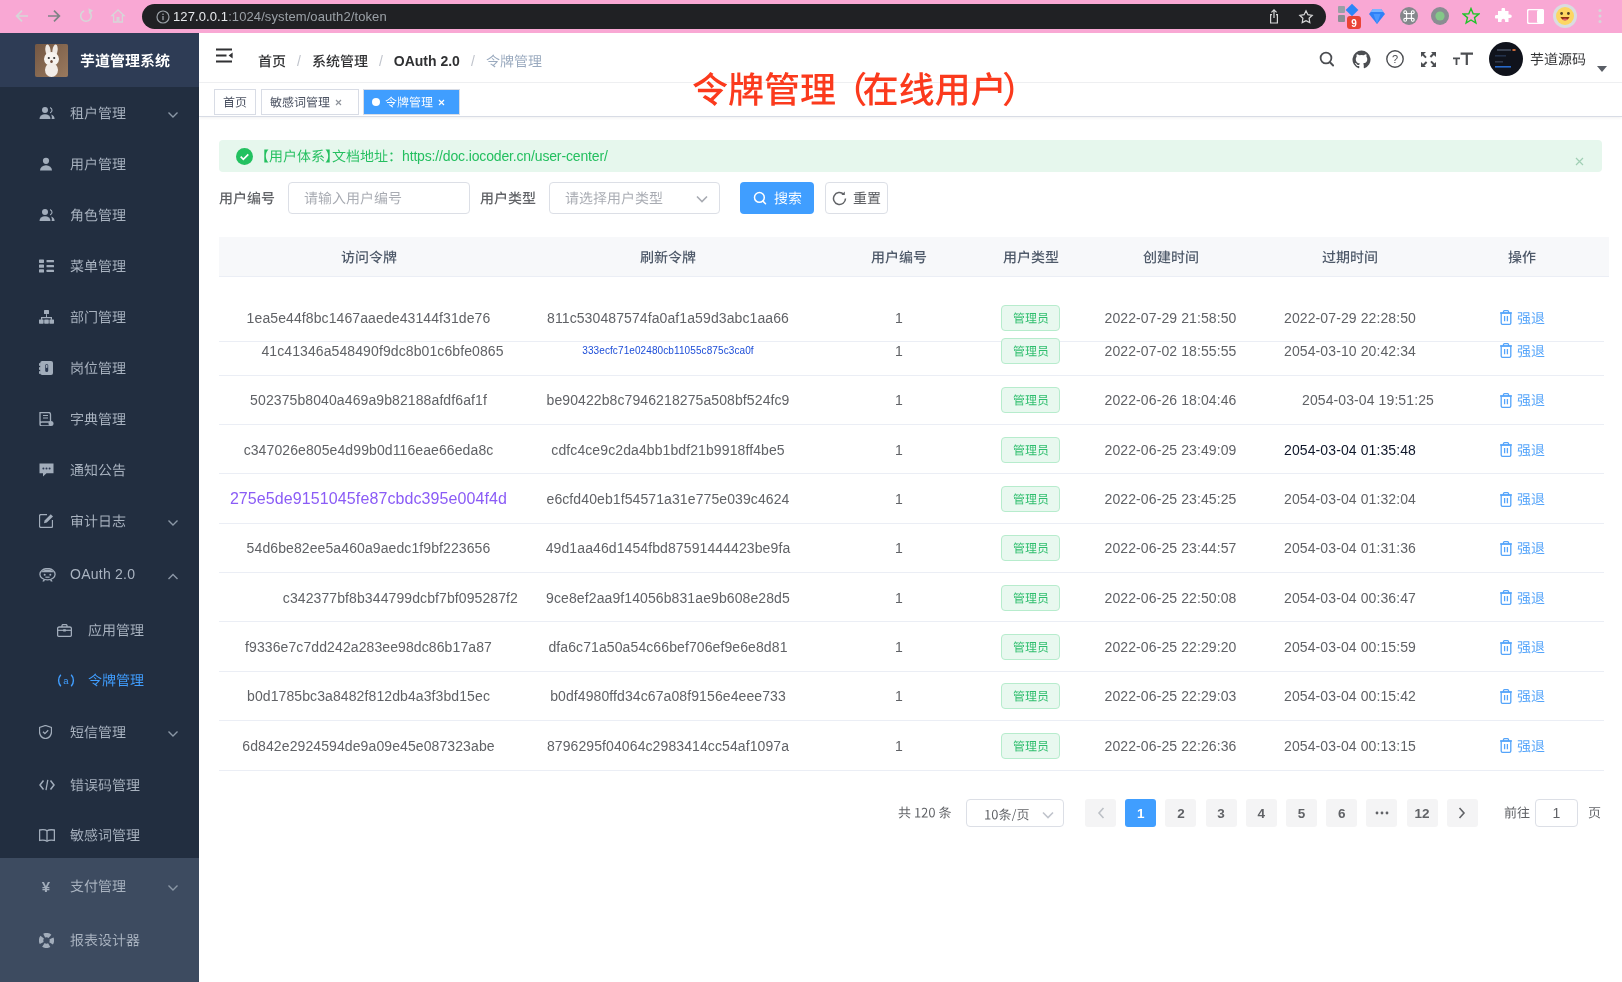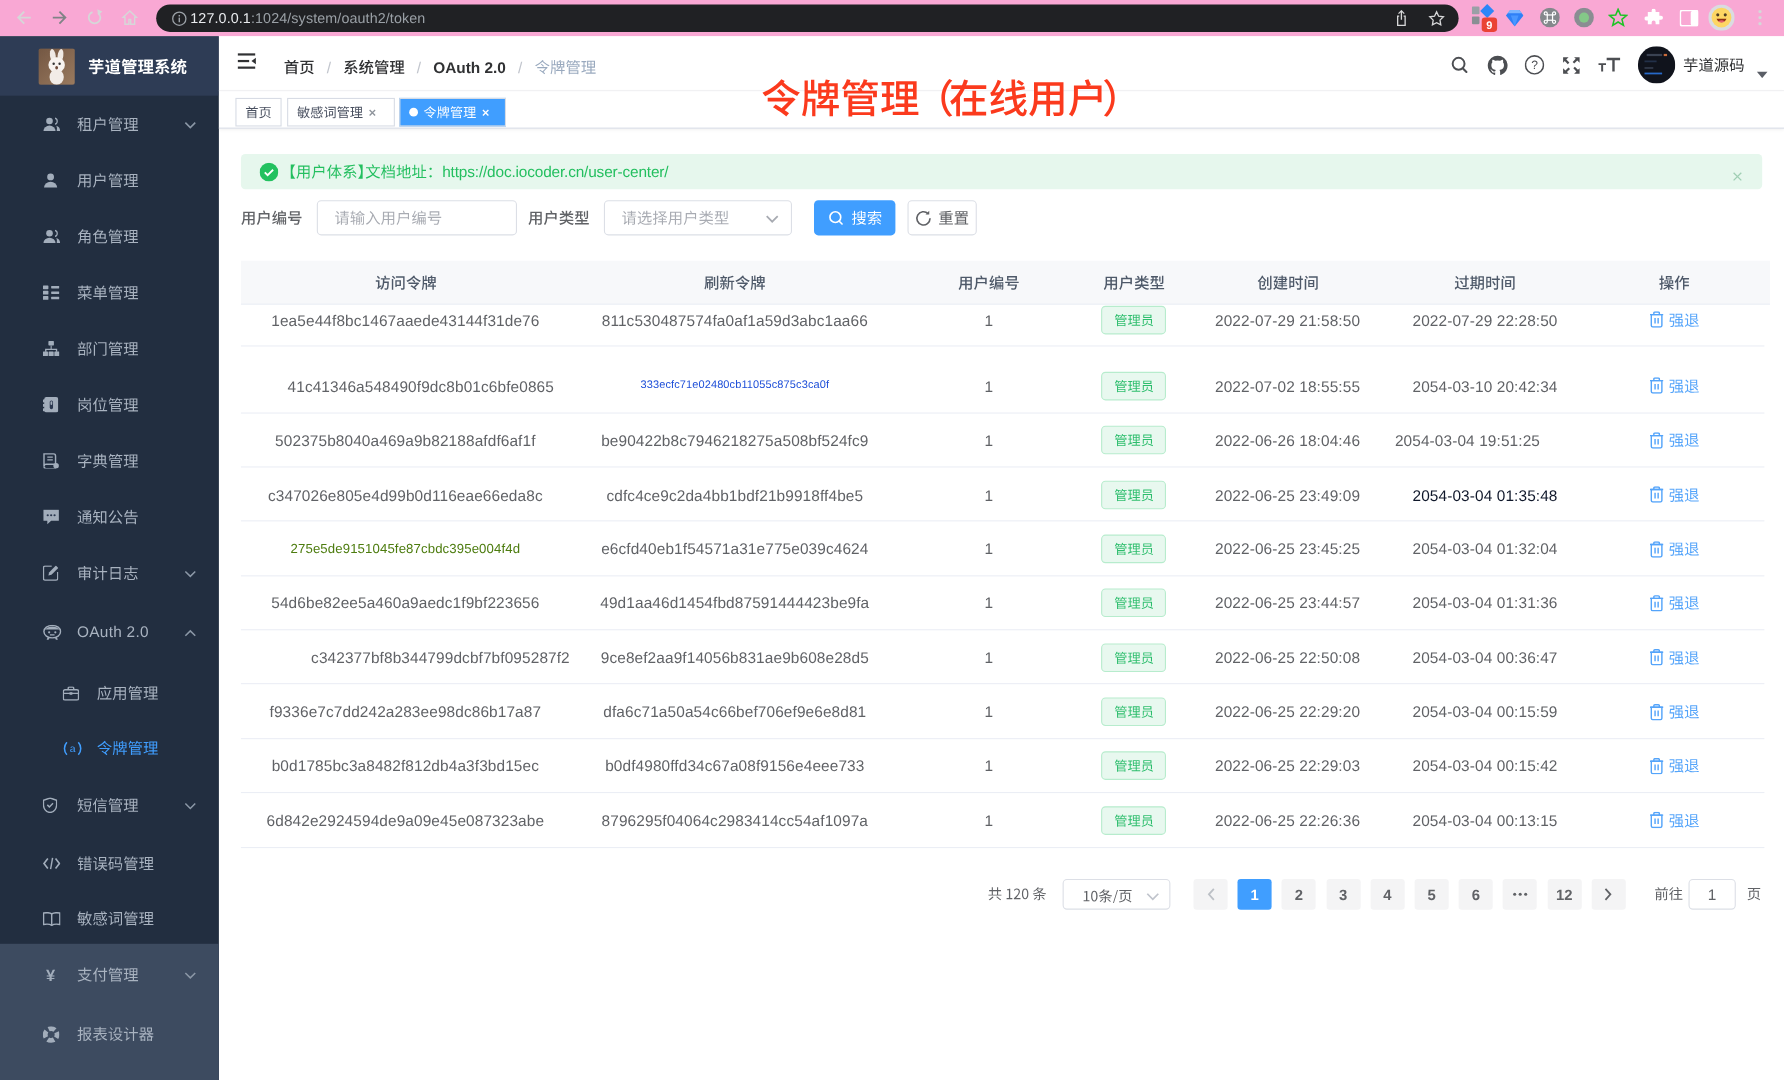--- a/index.html
+++ b/index.html
@@ -546,21 +546,21 @@
         <svg class="cj " width="56.0" height="14.0" viewBox="0 -12.3 56.0 14.0">
           <path fill="#4e5969" d="M1 -10.7C1.7 -10 2.6 -9 3 -8.3L4.1 -9.1C3.7 -9.7 2.8 -10.7 2 -11.4ZM5.2 -6.6C5.9 -5.8 6.8 -4.5 7.2 -3.8L8.3 -4.5C7.9 -5.2 7 -6.4 6.3 -7.2ZM3.8 -6.6H0.7V-5.4H2.5V-1.9C1.8 -1.7 1.1 -1.1 0.4 -0.4L1.3 1C2 0.1 2.6 -0.8 3.1 -0.8C3.4 -0.8 3.8 -0.4 4.5 0C5.5 0.6 6.6 0.7 8.4 0.7C9.8 0.7 12.2 0.7 13.2 0.6C13.2 0.2 13.4 -0.5 13.6 -0.9C12.2 -0.7 10 -0.5 8.4 -0.5C6.9 -0.5 5.6 -0.6 4.7 -1.2C4.3 -1.4 4 -1.7 3.8 -1.8ZM10 -11.8V-9.4H4.7V-8.1H10V-3C10 -2.7 9.9 -2.6 9.6 -2.6C9.3 -2.6 8.3 -2.6 7.4 -2.7C7.6 -2.3 7.8 -1.7 7.8 -1.3C9.1 -1.3 10.1 -1.3 10.6 -1.5C11.1 -1.8 11.4 -2.1 11.4 -3V-8.1H13.2V-9.4H11.4V-11.8ZM16.3 -2C15.9 -1.1 15.2 -0.2 14.4 0.4C14.8 0.6 15.3 1 15.5 1.2C16.3 0.5 17.1 -0.6 17.6 -1.6ZM18.4 -1.5C18.9 -0.8 19.6 0.1 19.9 0.7L20.9 0C20.6 -0.5 19.9 -1.4 19.4 -2ZM25.8 -10V-8H23.3V-10ZM22 -11.2V-6C22 -4 21.9 -1.4 20.8 0.5C21.1 0.6 21.6 1 21.9 1.2C22.7 -0.1 23 -1.8 23.2 -3.5H25.8V-0.4C25.8 -0.2 25.7 -0.1 25.5 -0.1C25.3 -0.1 24.6 -0.1 23.9 -0.1C24.1 0.2 24.2 0.8 24.3 1.1C25.3 1.1 26 1.1 26.5 0.9C26.9 0.7 27 0.3 27 -0.4V-11.2ZM25.8 -6.8V-4.7H23.2L23.3 -6V-6.8ZM19.2 -11.7V-10.1H17V-11.7H15.8V-10.1H14.7V-8.9H15.8V-3.4H14.5V-2.2H21.4V-3.4H20.4V-8.9H21.4V-10.1H20.4V-11.7ZM17 -8.9H19.2V-7.8H17ZM17 -6.8H19.2V-5.6H17ZM17 -4.6H19.2V-3.4H17ZM34.5 -6.2C35.3 -5.1 36.2 -3.7 36.6 -2.8L37.8 -3.5C37.3 -4.4 36.4 -5.7 35.6 -6.8ZM32.4 -5.5V-2.6H30.3V-5.5ZM32.4 -6.7H30.3V-9.5H32.4ZM29.1 -10.7V-0.3H30.3V-1.4H33.6V-10.7ZM38.6 -11.7V-9.1H34.2V-7.8H38.6V-0.7C38.6 -0.4 38.5 -0.3 38.2 -0.3C37.9 -0.3 36.8 -0.3 35.8 -0.3C36 0 36.2 0.6 36.3 1C37.7 1 38.6 1 39.2 0.8C39.7 0.6 39.9 0.2 39.9 -0.7V-7.8H41.5V-9.1H39.9V-11.7ZM43.1 -8.6V1.2H44.5V-8.6ZM43.4 -11C44 -10.4 44.7 -9.5 45 -8.9L46.1 -9.6C45.8 -10.2 45 -11.1 44.4 -11.7ZM47.5 -4H50.5V-2.4H47.5ZM47.5 -6.8H50.5V-5.1H47.5ZM46.3 -7.8V-1.3H51.8V-7.8ZM46.8 -11.1V-9.8H53.6V-0.3C53.6 -0.2 53.5 -0.1 53.3 -0.1C53.2 -0.1 52.6 -0.1 52.1 -0.1C52.2 0.2 52.4 0.8 52.5 1.1C53.4 1.1 54 1.1 54.4 0.9C54.8 0.7 54.9 0.3 54.9 -0.3V-11.1Z"></path>
         </svg>
       </div>
 <div class="ab vc" style="left:1221px;top:0;width:164px;height:40px;justify-content:center">
         <svg class="cj " width="28.0" height="14.0" viewBox="0 -12.3 28.0 14.0">
           <path fill="#4e5969" d="M7.6 -10.3H10.5V-9.1H7.6ZM6.4 -11.3V-8.1H11.7V-11.3ZM6.1 -6.6H7.6V-5.3H6.1ZM10.4 -6.6H12V-5.3H10.4ZM2.1 -11.8V-9.1H0.6V-7.8H2.1V-5C1.5 -4.8 0.9 -4.6 0.4 -4.5L0.8 -3.2L2.1 -3.7V-0.3C2.1 -0.2 2 -0.1 1.9 -0.1C1.8 -0.1 1.4 -0.1 0.9 -0.1C1.1 0.2 1.2 0.7 1.3 1.1C2 1.1 2.5 1 2.9 0.8C3.2 0.6 3.3 0.3 3.3 -0.3V-4.1L4.7 -4.6L4.5 -5.8L3.3 -5.4V-7.8H4.6V-9.1H3.3V-11.8ZM4.8 -3.4V-2.3H7.7C6.7 -1.3 5.3 -0.5 3.9 -0.1C4.1 0.1 4.5 0.6 4.7 0.9C6 0.4 7.4 -0.4 8.4 -1.4V1.2H9.7V-1.5C10.5 -0.5 11.7 0.3 12.8 0.8C13 0.5 13.3 0 13.6 -0.2C12.4 -0.6 11.1 -1.4 10.3 -2.3H13.4V-3.4H9.7V-4.3H13.1V-7.5H9.4V-4.4H8.7V-7.5H5.1V-4.3H8.4V-3.4ZM21.3 -11.7C20.6 -9.6 19.5 -7.6 18.3 -6.3C18.6 -6.1 19.1 -5.6 19.3 -5.4C19.9 -6.1 20.6 -7.1 21.2 -8.2H22V1.2H23.3V-2.1H27.4V-3.4H23.3V-5.2H27.2V-6.5H23.3V-8.2H27.5V-9.5H21.8C22.1 -10.1 22.4 -10.7 22.6 -11.3ZM17.8 -11.8C17 -9.7 15.8 -7.6 14.4 -6.3C14.7 -6 15 -5.3 15.2 -4.9C15.6 -5.3 15.9 -5.8 16.3 -6.3V1.2H17.7V-8.4C18.2 -9.4 18.7 -10.4 19.1 -11.4Z"></path>
         </svg>
       </div>
 </div>
-<div class="ab" style="left:0;top:29px;width:1385px;height:49.35px;border-bottom:1px solid #ebeef5">
+<div class="ab" style="left:0;top:56px;width:1385px;height:49.35px;border-bottom:1px solid #ebeef5">
 <div class="ab vc" style="left:0px;top:0;width:299px;height:49.35px;justify-content:center">
         <span style="font-size:14px;color:#606266;letter-spacing:0.1px">1ea5e44f8bc1467aaede43144f31de76</span>
       </div>
 <div class="ab vc" style="left:299px;top:0;width:300px;height:49.35px;justify-content:center">
         <span style="font-size:14px;color:#606266;letter-spacing:0.1px">811c530487574fa0af1a59d3abc1aa66</span>
       </div>
 <div class="ab vc" style="left:599px;top:0;width:162px;height:49.35px;justify-content:center">
         <span style="font-size:14px;color:#606266;letter-spacing:0.1px">1</span>
       </div>
 <div class="ab vc" style="left:761px;top:0;width:101px;height:49.35px;justify-content:center">
@@ -640,21 +640,21 @@
 <div class="ab vc" style="left:761px;top:0;width:101px;height:49.35px;justify-content:center">
         <div class="vc" style="width:59px;height:26px;background:#e8f8ef;border:1px solid #b7eccd;border-radius:4px;justify-content:center">
           <svg class="cj " width="36.0" height="12.0" viewBox="0 -10.6 36.0 12.0">
             <path fill="#2cbd6c" d="M2.5 -5.3V1H3.4V0.6H9.3V0.9H10.1V-2H3.4V-2.8H9.5V-5.3ZM9.3 -0.1H3.4V-1.3H9.3ZM5.3 -7.5C5.4 -7.2 5.5 -7 5.7 -6.7H1.2V-4.7H2.1V-6H10.1V-4.7H11V-6.7H6.6C6.5 -7 6.3 -7.4 6.1 -7.6ZM3.4 -4.6H8.6V-3.5H3.4ZM2 -10.1C1.7 -9.1 1.2 -8.1 0.5 -7.4C0.7 -7.3 1.1 -7.1 1.3 -7C1.6 -7.4 2 -7.9 2.3 -8.4H3.1C3.4 -8 3.6 -7.5 3.7 -7.1L4.5 -7.4C4.4 -7.7 4.2 -8.1 4 -8.4H5.8V-9.1H2.6C2.7 -9.4 2.8 -9.7 2.9 -10ZM7.1 -10.1C6.9 -9.2 6.4 -8.4 5.9 -7.8C6.1 -7.7 6.5 -7.5 6.6 -7.4C6.9 -7.7 7.1 -8 7.3 -8.4H8.2C8.6 -8 8.9 -7.4 9.1 -7.1L9.8 -7.4C9.7 -7.7 9.4 -8.1 9.1 -8.4H11.3V-9.1H7.7C7.8 -9.4 7.9 -9.7 8 -9.9ZM17.7 -6.5H19.5V-4.9H17.7ZM20.3 -6.5H22.2V-4.9H20.3ZM17.7 -8.7H19.5V-7.2H17.7ZM20.3 -8.7H22.2V-7.2H20.3ZM15.8 -0.3V0.6H23.6V-0.3H20.4V-1.9H23.2V-2.7H20.4V-4.2H23V-9.5H16.9V-4.2H19.5V-2.7H16.7V-1.9H19.5V-0.3ZM12.4 -1.2 12.6 -0.3C13.7 -0.6 15.1 -1.1 16.4 -1.5L16.2 -2.4L14.9 -2V-5H16.1V-5.8H14.9V-8.4H16.3V-9.3H12.6V-8.4H14V-5.8H12.7V-5H14V-1.7C13.4 -1.5 12.9 -1.3 12.4 -1.2ZM27.2 -8.8H32.8V-7.4H27.2ZM26.3 -9.5V-6.6H33.8V-9.5ZM29.5 -3.9V-2.8C29.5 -1.9 29.1 -0.6 24.8 0.3C25 0.5 25.3 0.8 25.4 1C29.9 0 30.4 -1.5 30.4 -2.8V-3.9ZM30.3 -0.8C31.8 -0.3 33.8 0.5 34.8 1L35.2 0.2C34.2 -0.3 32.2 -1 30.8 -1.4ZM25.9 -5.5V-1.1H26.8V-4.7H33.3V-1.2H34.3V-5.5Z"></path>
           </svg>
         </div>
       </div>
 <div class="ab vc" style="left:862px;top:0;width:179px;height:49.35px;justify-content:center">
         <span style="font-size:14px;color:#606266;letter-spacing:0.1px">2022-06-26 18:04:46</span>
       </div>
-<div class="ab vc" style="left:1001px;top:0;width:180px;height:49.35px;justify-content:flex-end">
+<div class="ab vc" style="left:1083px;top:0;width:180px;height:49.35px;justify-content:flex-start">
         <span style="font-size:14px;color:#606266;letter-spacing:0.1px">2054-03-04 19:51:25</span>
       </div>
 <div class="ab vc" style="left:1221px;top:0;width:164px;height:49.35px;justify-content:center">
         <div class="vc" style="gap:4px">
           <svg class="" width="14" height="15" viewBox="0 0 14 15">
             <path d="M1 3h12" stroke="#54a4fa" stroke-width="1.3" fill="none"></path>
             <path d="M4.5 3V1.6A0.9 0.9 0 0 1 5.4 0.7h3.2a0.9 0.9 0 0 1 .9.9V3" fill="none" stroke="#54a4fa" stroke-width="1.3"></path>
             <path d="M2.2 3h9.6V13a1.3 1.3 0 0 1-1.3 1.3H3.5A1.3 1.3 0 0 1 2.2 13z" fill="none" stroke="#54a4fa" stroke-width="1.3"></path>
             <path d="M5.6 6v5.2M8.4 6v5.2" stroke="#54a4fa" stroke-width="1.3"></path>
           </svg>
@@ -696,21 +696,21 @@
             <path d="M5.6 6v5.2M8.4 6v5.2" stroke="#54a4fa" stroke-width="1.3"></path>
           </svg>
           <svg class="cj " width="28.0" height="14.0" viewBox="0 -12.3 28.0 14.0">
             <path fill="#54a4fa" d="M7.2 -10.1H11.3V-8.4H7.2ZM6.3 -11V-7.5H8.8V-6.3H6V-2.5H8.8V-0.4L5.3 -0.3L5.5 0.8C7.3 0.6 9.8 0.5 12.2 0.3C12.4 0.6 12.5 1 12.6 1.2L13.5 0.8C13.2 -0 12.5 -1.3 11.7 -2.2L10.9 -1.9C11.2 -1.5 11.4 -1.1 11.7 -0.6L9.8 -0.5V-2.5H12.7V-6.3H9.8V-7.5H12.3V-11ZM6.9 -5.4H8.8V-3.4H6.9ZM9.8 -5.4H11.7V-3.4H9.8ZM1.2 -7.9C1.1 -6.6 0.9 -4.8 0.7 -3.7H1.3L4 -3.7C3.9 -1.3 3.7 -0.3 3.4 -0.1C3.3 0.1 3.1 0.1 2.9 0.1C2.7 0.1 2.1 0.1 1.4 0C1.6 0.3 1.7 0.7 1.7 1C2.4 1.1 3 1.1 3.4 1C3.8 1 4 0.9 4.3 0.6C4.7 0.2 4.9 -1 5.1 -4.2C5.1 -4.4 5.1 -4.7 5.1 -4.7H1.8C1.9 -5.4 2 -6.2 2 -6.9H5.2V-11H0.8V-10.1H4.2V-7.9ZM15.1 -10.6C15.9 -10 16.8 -9 17.2 -8.3L18 -9C17.6 -9.6 16.7 -10.5 15.9 -11.2ZM24.9 -8.1V-6.8H20.5V-8.1ZM24.9 -8.9H20.5V-10.3H24.9ZM19.4 -1.2C19.7 -1.3 20.1 -1.5 23 -2.3C23 -2.5 23 -2.9 23 -3.2L20.5 -2.6V-5.9H25.9V-11.1H19.5V-3C19.5 -2.4 19.1 -2.2 18.9 -2C19.1 -1.8 19.3 -1.4 19.4 -1.2ZM21.8 -4.9C23.3 -3.8 25.1 -2.2 26 -1.2L26.8 -1.8C26.3 -2.4 25.6 -3.1 24.7 -3.7C25.5 -4.2 26.3 -4.7 27.1 -5.3L26.2 -5.9C25.7 -5.4 24.8 -4.8 24.1 -4.3C23.6 -4.7 23 -5.1 22.6 -5.4ZM17.6 -6.8H14.7V-5.8H16.6V-1.5C16 -1.2 15.3 -0.7 14.6 0L15.2 0.9C16 0 16.7 -0.7 17.2 -0.7C17.5 -0.7 18 -0.3 18.6 0C19.5 0.6 20.7 0.7 22.4 0.7C23.7 0.7 26.2 0.7 27.2 0.6C27.2 0.3 27.4 -0.2 27.5 -0.4C26.1 -0.3 24.1 -0.2 22.4 -0.2C20.9 -0.2 19.7 -0.3 18.8 -0.8C18.3 -1.1 17.9 -1.4 17.6 -1.5Z"></path>
           </svg>
         </div>
       </div>
 </div>
 <div class="ab" style="left:0;top:237.4px;width:1385px;height:49.35px;border-bottom:1px solid #ebeef5">
 <div class="ab vc" style="left:0px;top:0;width:299px;height:49.35px;justify-content:center">
-        <span style="font-size:12px;color:#4d7c0f;letter-spacing:0.1px">275e5de9151045fe87cbdc395e004f4d</span>
+        <span style="font-size:16px;color:#8b5cf6;letter-spacing:0.1px">275e5de9151045fe87cbdc395e004f4d</span>
       </div>
 <div class="ab vc" style="left:299px;top:0;width:300px;height:49.35px;justify-content:center">
         <span style="font-size:14px;color:#606266;letter-spacing:0.1px">e6cfd40eb1f54571a31e775e039c4624</span>
       </div>
 <div class="ab vc" style="left:599px;top:0;width:162px;height:49.35px;justify-content:center">
         <span style="font-size:14px;color:#606266;letter-spacing:0.1px">1</span>
       </div>
 <div class="ab vc" style="left:761px;top:0;width:101px;height:49.35px;justify-content:center">
         <div class="vc" style="width:59px;height:26px;background:#e8f8ef;border:1px solid #b7eccd;border-radius:4px;justify-content:center">
           <svg class="cj " width="36.0" height="12.0" viewBox="0 -10.6 36.0 12.0">

